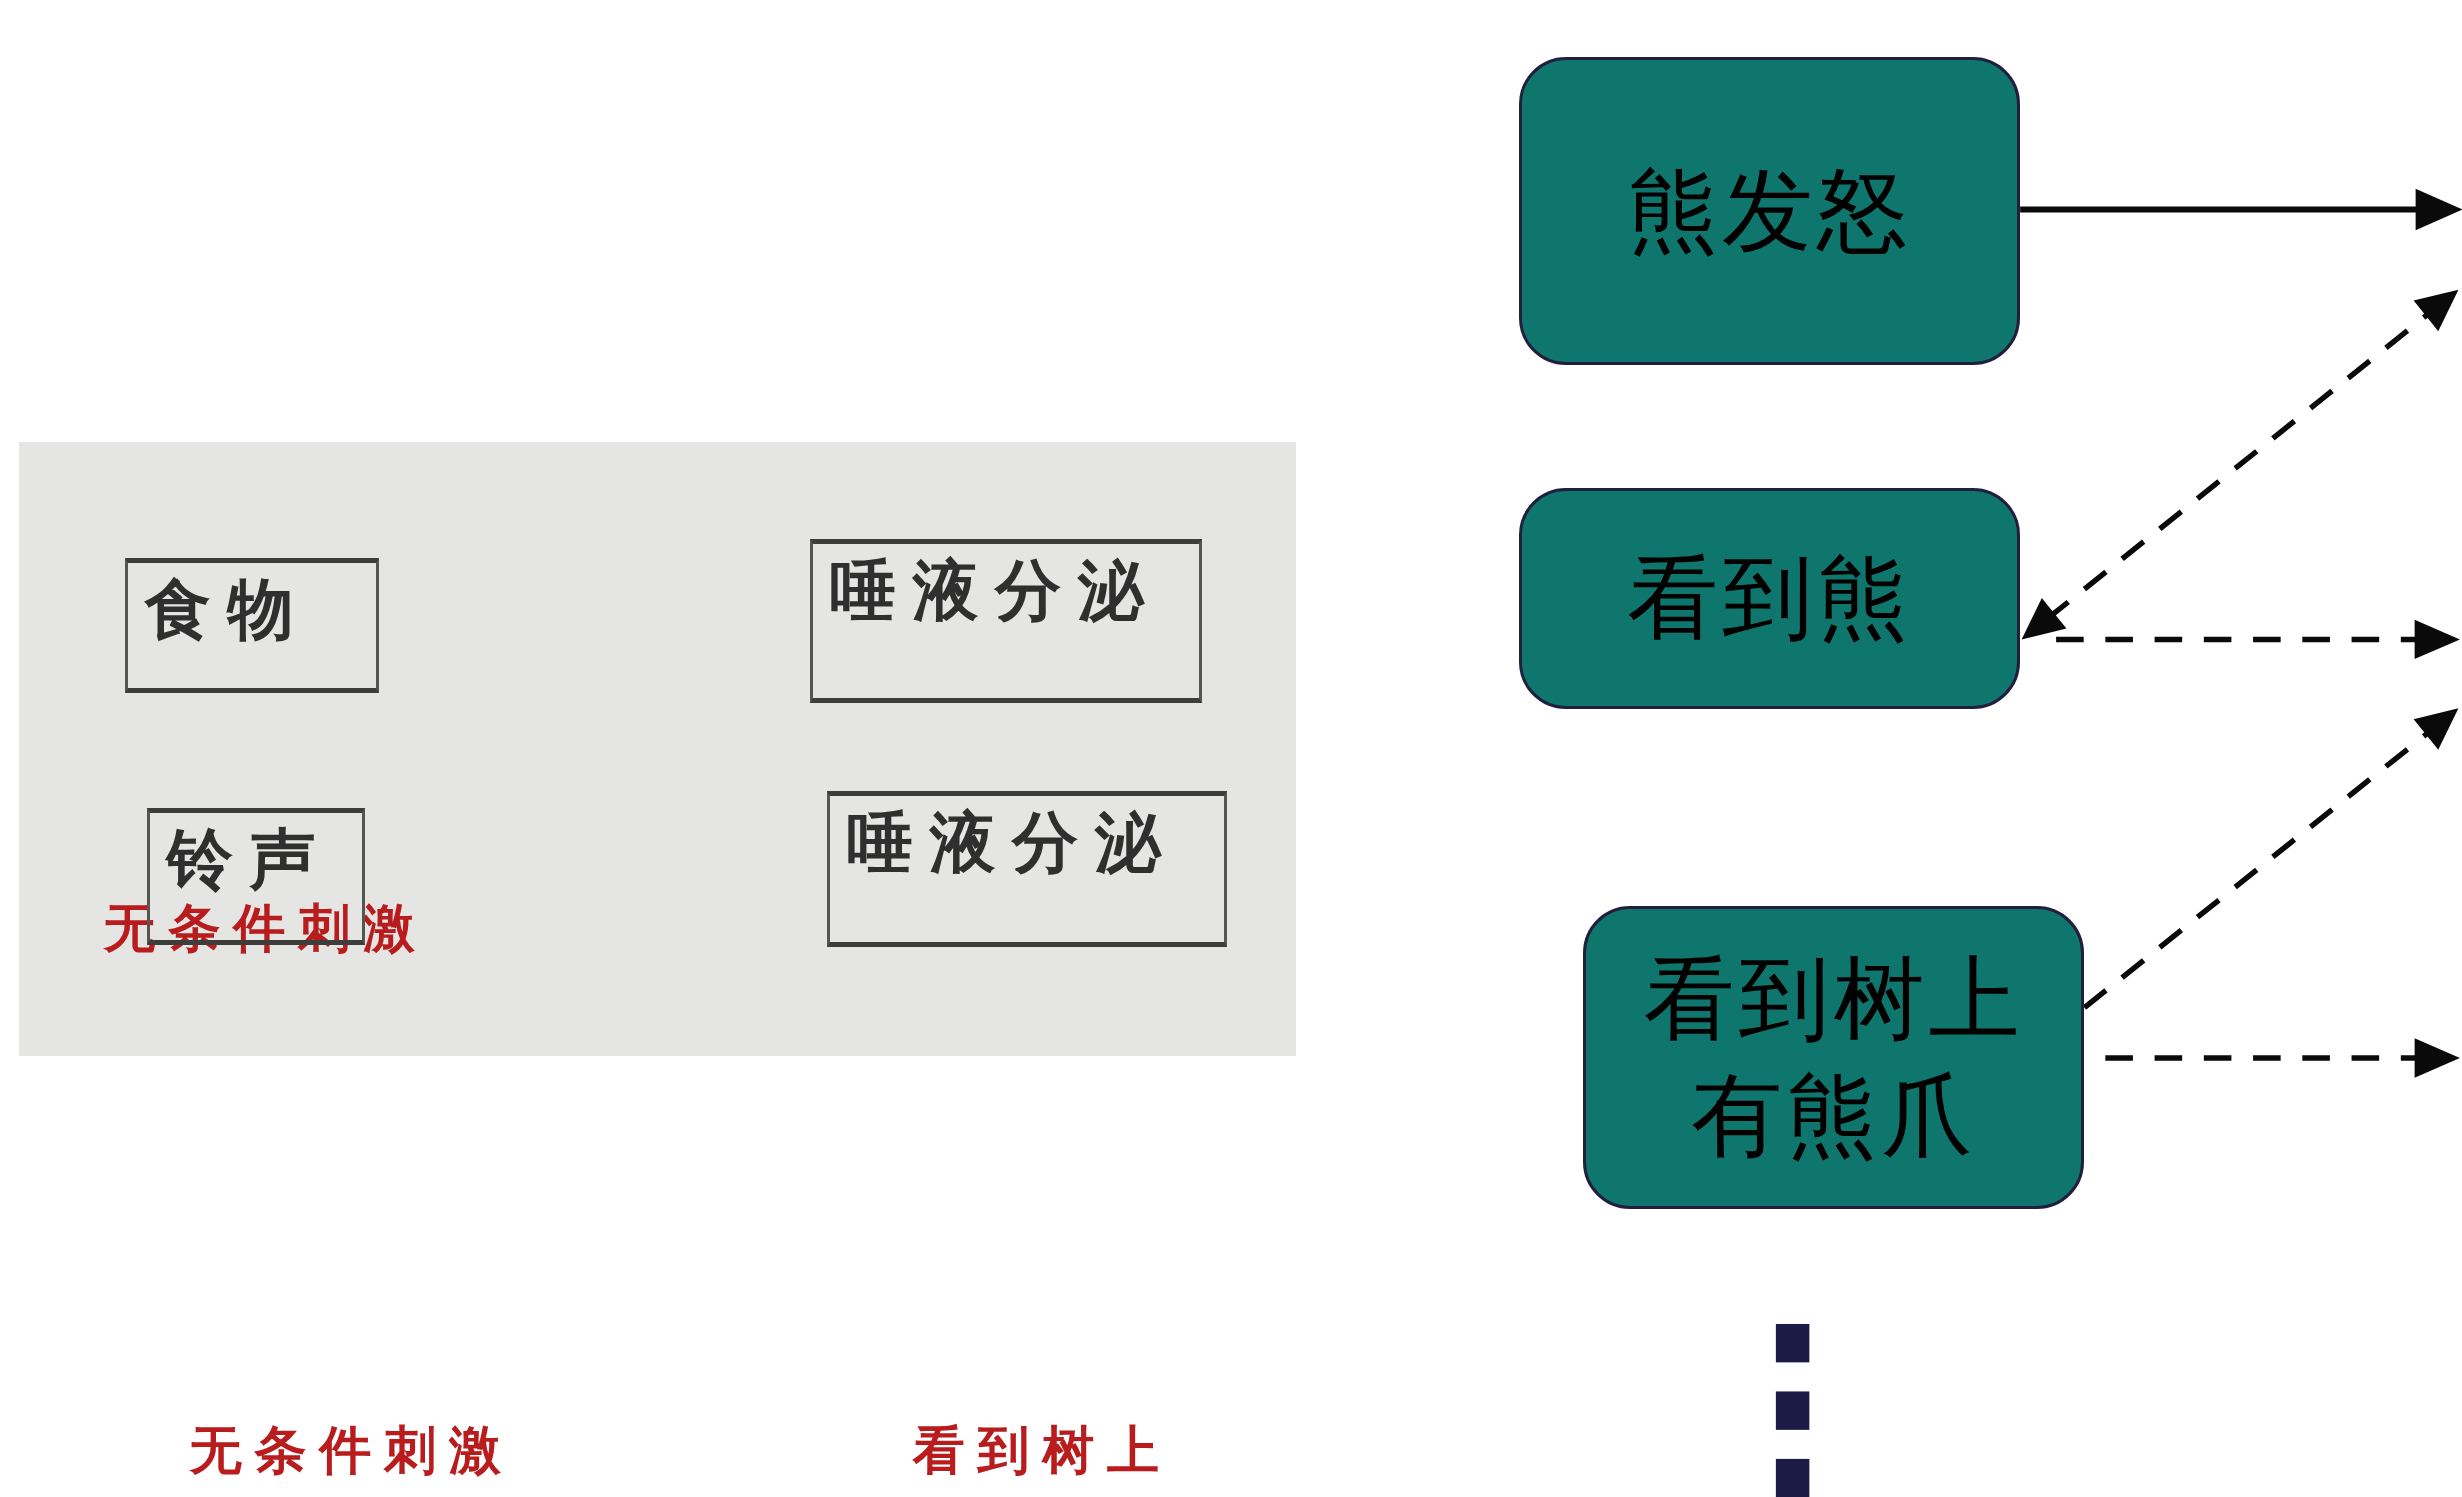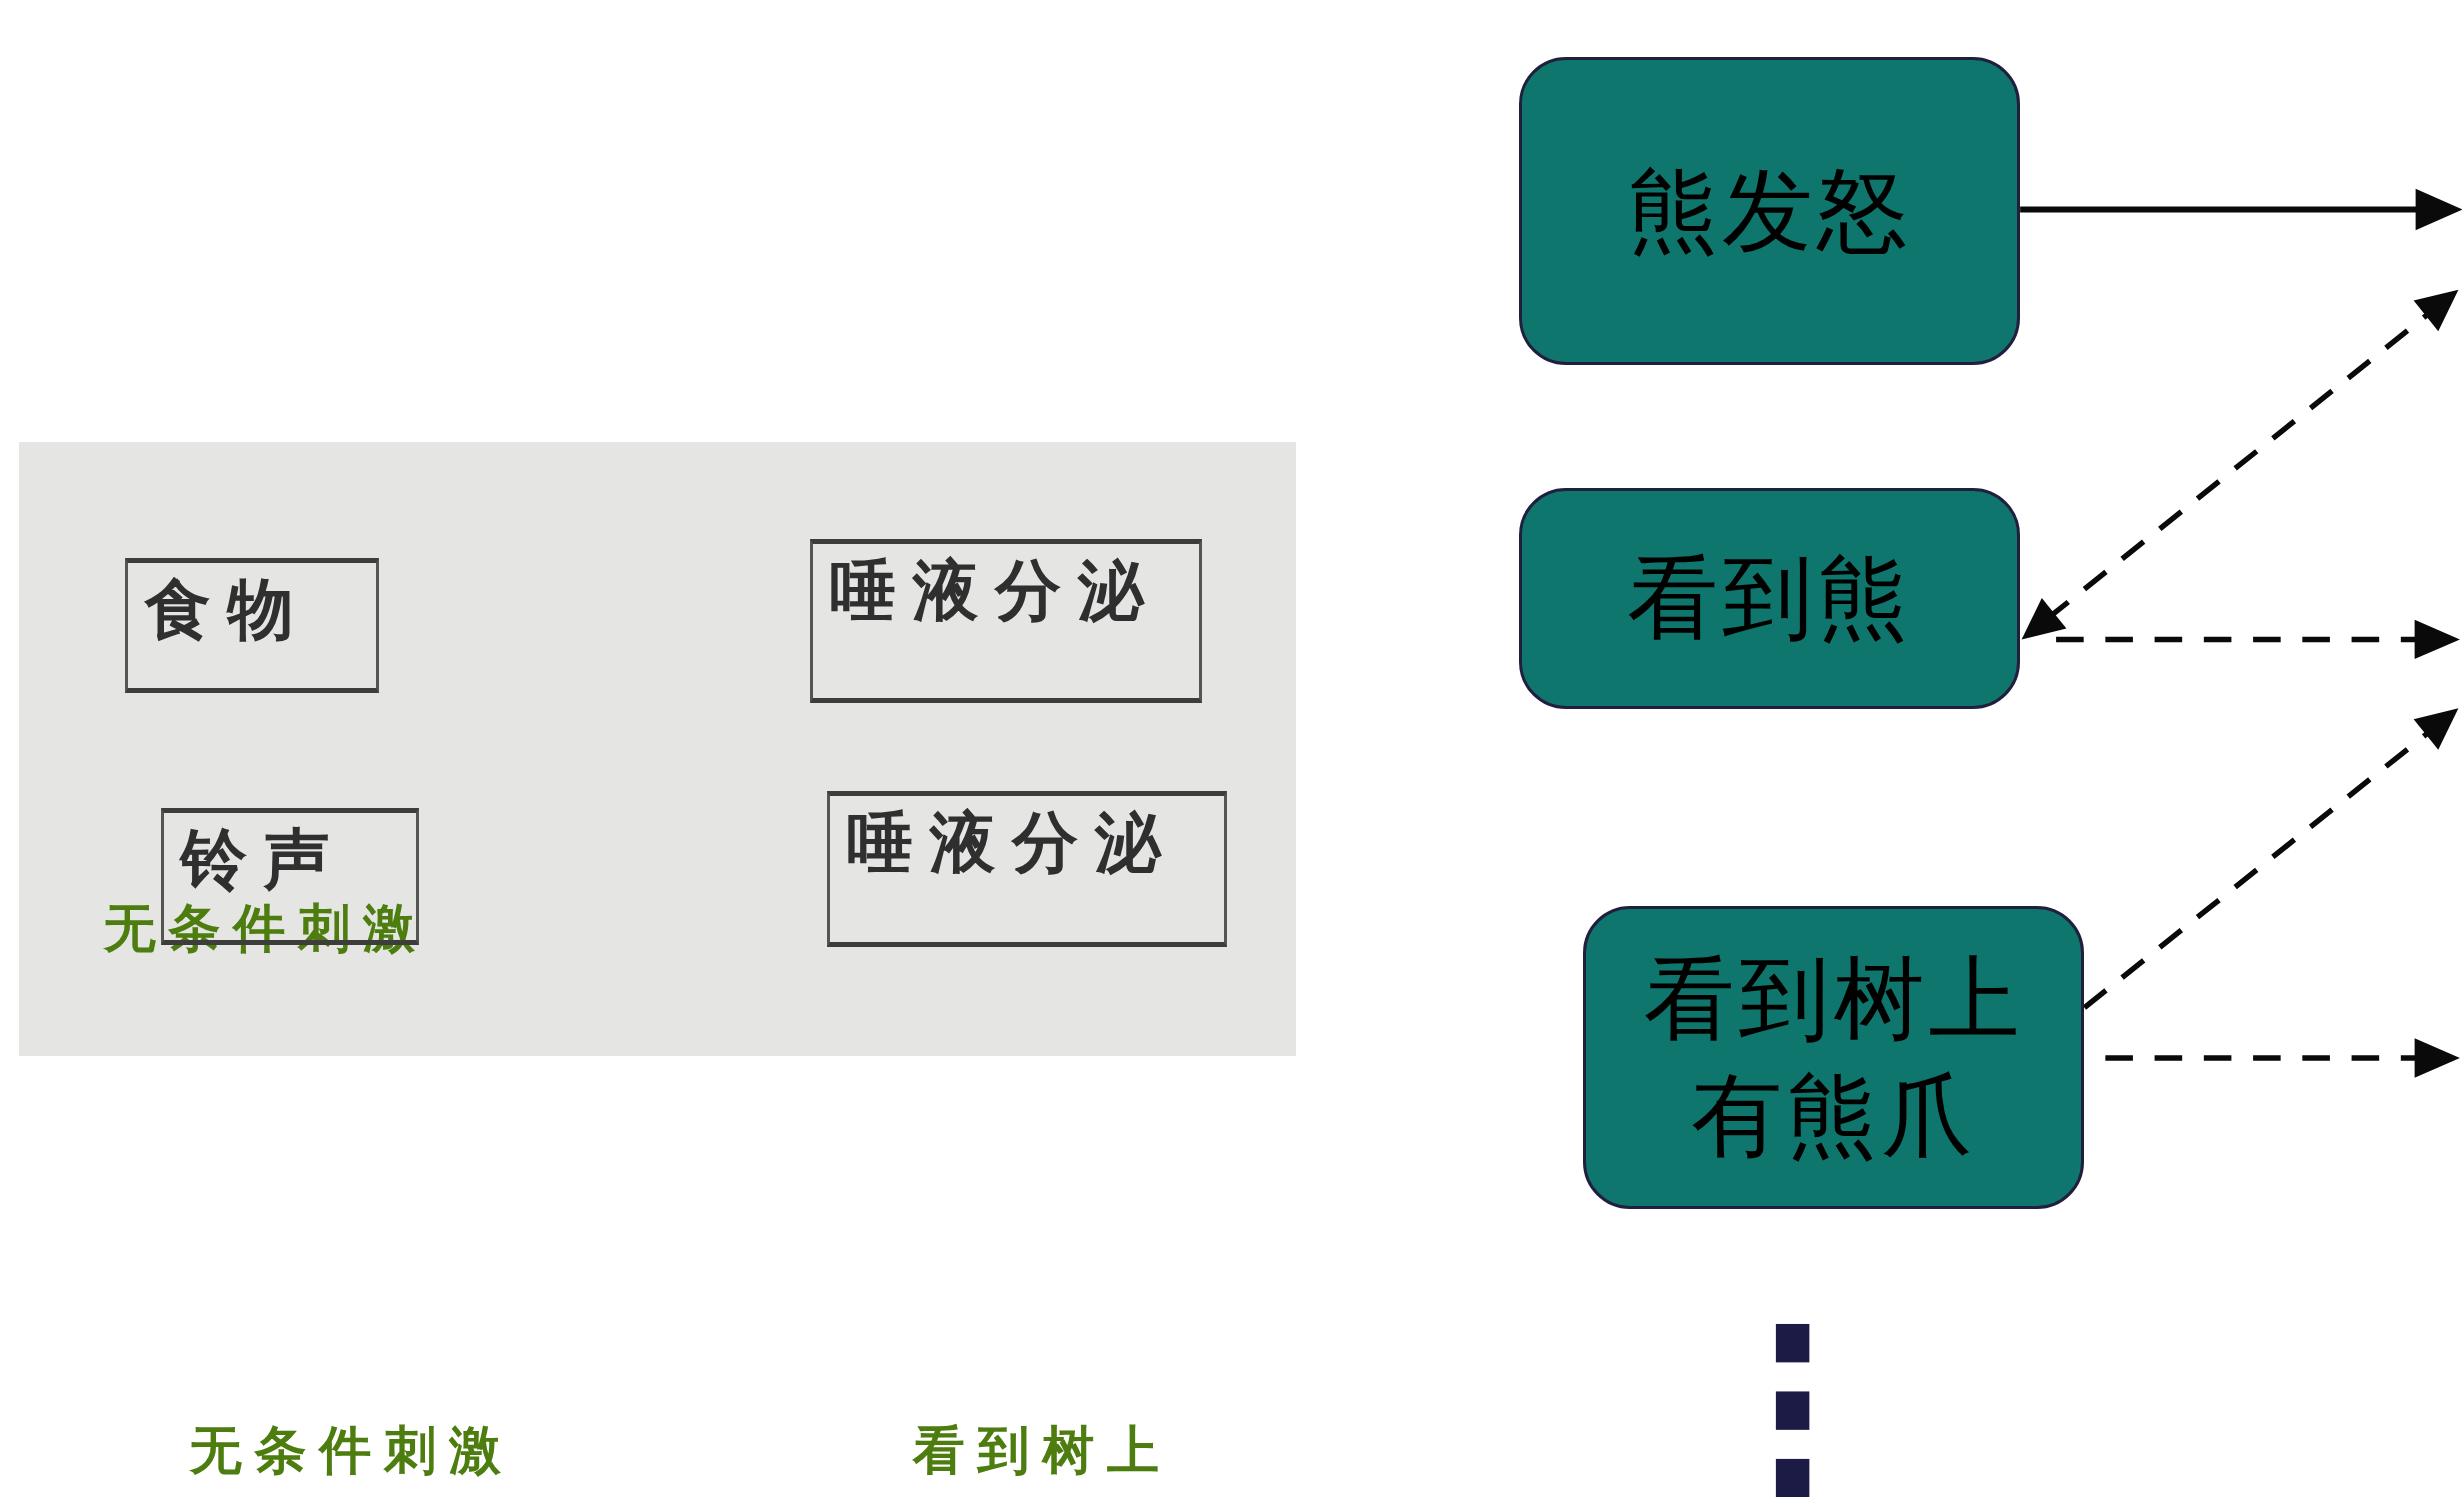--- a/index.html
+++ b/index.html
@@ -13,37 +13,37 @@
   #connector-layer{position:absolute;left:0;top:0;width:3306px;height:1498px;}
 
   
   .panel{
     position:absolute;left:18.7px;top:442px;width:1277px;height:614px;
     background:#e5e5e3;
   }
   .lp-label{
     position:absolute;
     font-size:52px;font-weight:700;letter-spacing:12.8px;
-    color:#4d7c0f;white-space:nowrap;line-height:1;
+    color:#b91c1c;white-space:nowrap;line-height:1;
   }
   .lp-box{
     position:absolute;box-sizing:border-box;
     border:3px solid #555553;
     border-top:5.4px solid #3d3d3b;
     border-bottom:5.4px solid #3d3d3b;
     display:flex;align-items:flex-start;
     padding-top:12.8px;
   }
   .lp-box .bx-text{
     font-size:66px;font-weight:700;letter-spacing:16.7px;
     color:#2f2f2f;line-height:1;white-space:nowrap;text-indent:16.7px;
   }
   #food-box{left:125px;top:558px;width:254px;height:135px;}
   #salivation-top-box{left:810px;top:539px;width:392px;height:164px;}
-  #bell-box{left:161px;top:808px;width:258px;height:137px;}
+  #bell-box{left:147px;top:808px;width:218px;height:137px;}
   #salivation-bottom-box{left:827px;top:791px;width:400px;height:156px;}
   #label-ucs{left:85px;top:460px;}
   #label-ucr{left:850px;top:460px;}
   #label-cs{left:171px;top:982px;}
   #label-cr{left:894px;top:982px;}
 
   
   .rd-box{
     position:absolute;box-sizing:border-box;background:#0f766e;
     display:flex;flex-direction:column;justify-content:center;align-items:center;

